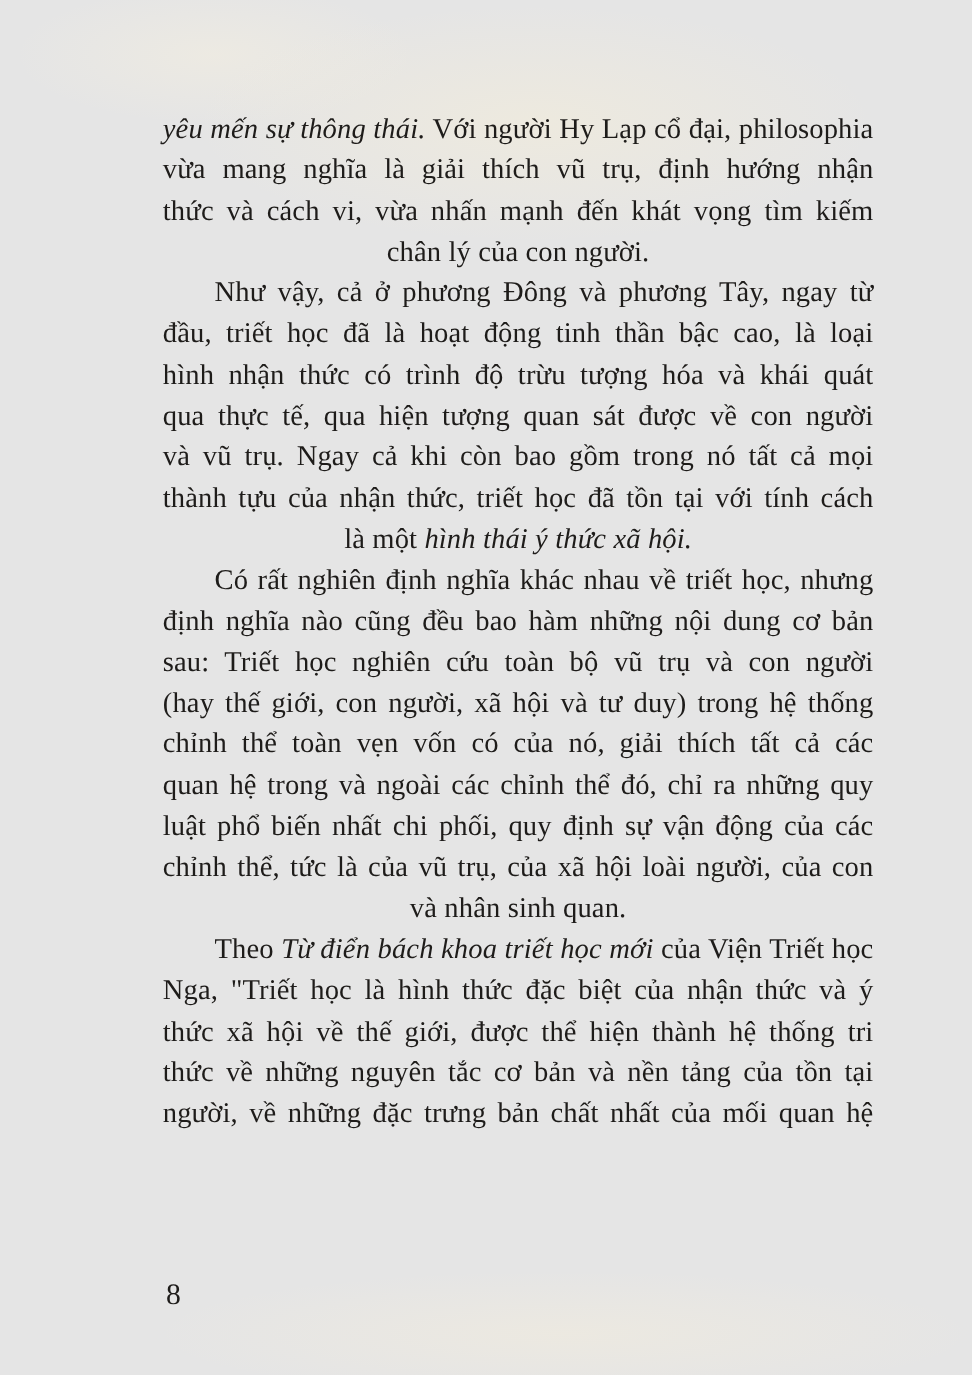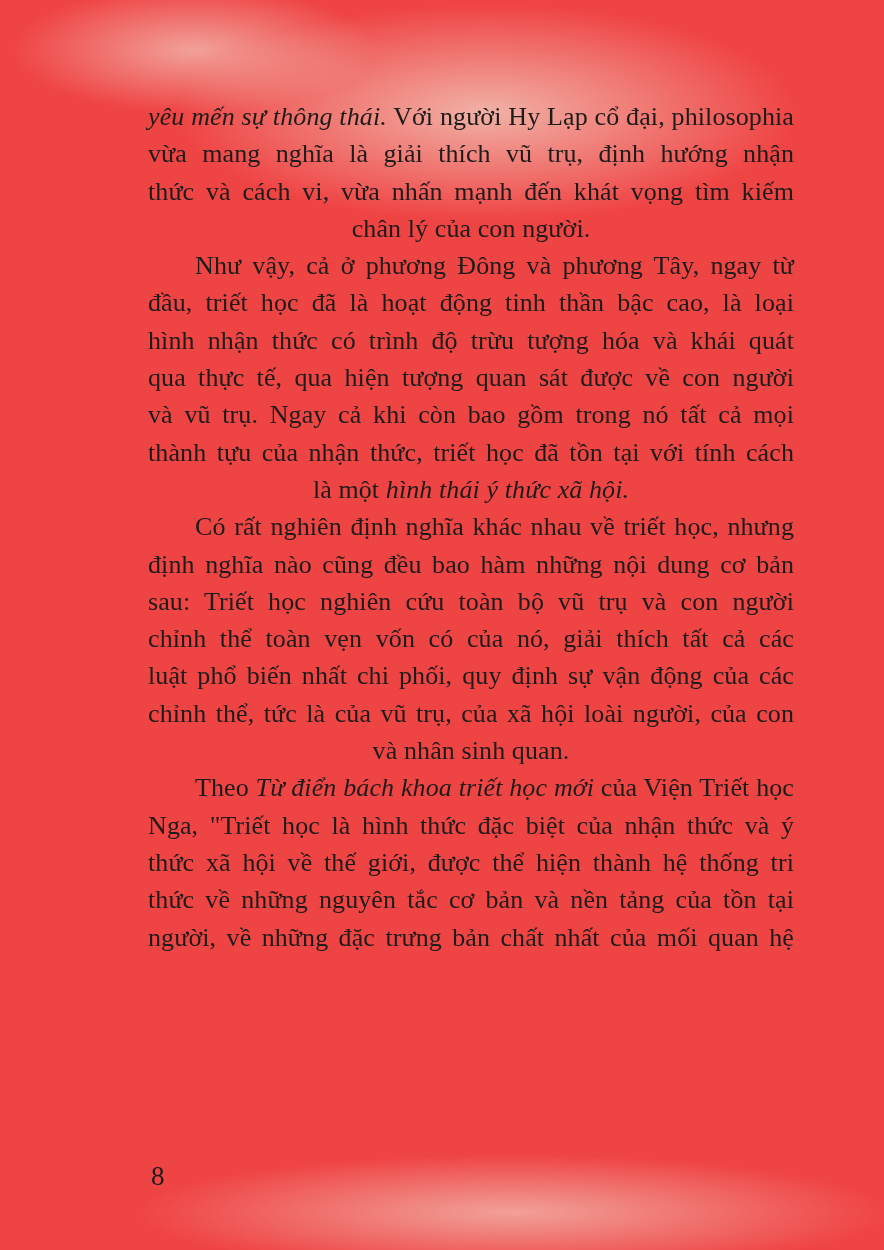--- a/index.html
+++ b/index.html
@@ -6,21 +6,21 @@
   html, body {
     margin: 0;
     padding: 0;
     background: #ffffff;
   }
   .page {
     position: relative;
     width: 884px;
     height: 1250px;
     margin: 0 auto;
-    background: #ef4444;
+    background: #e5e5e5;
     overflow: hidden;
     font-family: "Liberation Serif", "DejaVu Serif", serif;
     color: #1e1c1a;
   }
   
   .page::before {
     content: "";
     position: absolute;
     inset: 0;
     pointer-events: none;
@@ -74,21 +74,23 @@
       <div class="line just indent"><span>Như vậy, cả ở phương Đông và phương Tây, ngay từ</span></div>
       <div class="line just"><span>đầu, triết học đã là hoạt động tinh thần bậc cao, là loại</span></div>
       <div class="line just"><span>hình nhận thức có trình độ trừu tượng hóa và khái quát</span></div>
       <div class="line just"><span>qua thực tế, qua hiện tượng quan sát được về con người</span></div>
       <div class="line just"><span>và vũ trụ. Ngay cả khi còn bao gồm trong nó tất cả mọi</span></div>
       <div class="line just"><span>thành tựu của nhận thức, triết học đã tồn tại với tính cách</span></div>
       <div class="line"><span>là một </span><span class="it">hình thái ý thức xã hội.</span></div>
       <div class="line just indent"><span>Có rất nghiên định nghĩa khác nhau về triết học, nhưng</span></div>
       <div class="line just"><span>định nghĩa nào cũng đều bao hàm những nội dung cơ bản</span></div>
       <div class="line just"><span>sau: Triết học nghiên cứu toàn bộ vũ trụ và con người</span></div>
+      <div class="line just"><span>(hay thế giới, con người, xã hội và tư duy) trong hệ thống</span></div>
       <div class="line just"><span>chỉnh thể toàn vẹn vốn có của nó, giải thích tất cả các</span></div>
+      <div class="line just"><span>quan hệ trong và ngoài các chỉnh thể đó, chỉ ra những quy</span></div>
       <div class="line just"><span>luật phổ biến nhất chi phối, quy định sự vận động của các</span></div>
       <div class="line just"><span>chỉnh thể, tức là của vũ trụ, của xã hội loài người, của con</span></div>
       <div class="line"><span>và nhân sinh quan.</span></div>
       <div class="line just indent"><span>Theo </span><span class="it">Từ điển bách khoa triết học mới</span><span> của Viện Triết học</span></div>
       <div class="line just"><span>Nga, "Triết học là hình thức đặc biệt của nhận thức và ý</span></div>
       <div class="line just"><span>thức xã hội về thế giới, được thể hiện thành hệ thống tri</span></div>
       <div class="line just"><span>thức về những nguyên tắc cơ bản và nền tảng của tồn tại</span></div>
       <div class="line just"><span>người, về những đặc trưng bản chất nhất của mối quan hệ</span></div>
     </div>
   <div class="pagenum">8</div>

